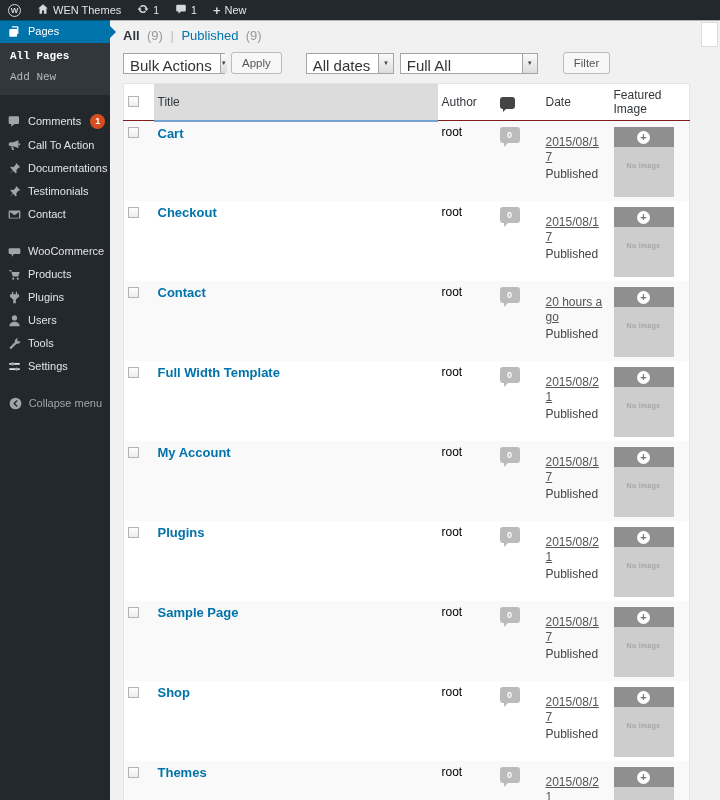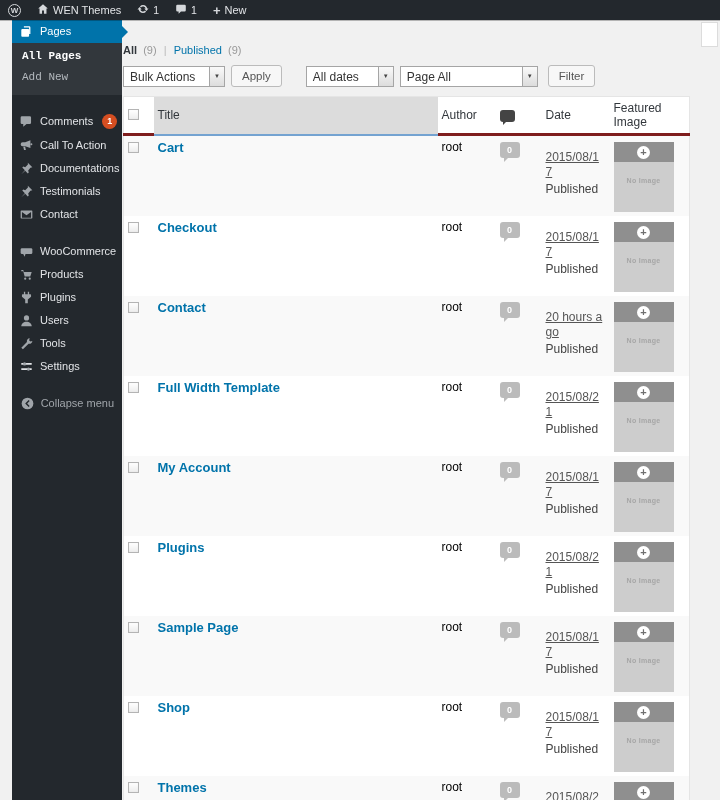--- a/index.html
+++ b/index.html
@@ -18,21 +18,21 @@
   .ab-item svg { width:12px; height:12px; fill:#d5d8db; }
   .wp-logo-circle {
     width:13px; height:13px; border:1.4px solid #d5d8db; border-radius:50%;
     display:flex; align-items:center; justify-content:center;
     font-size:8px; font-weight:bold; color:#d5d8db;
   }
   .ab-plus { font-size:13px; font-weight:bold; color:#d5d8db; line-height:1; }
   .ab-count { font-size:10.5px; }
   
   #sidebar {
-    position:absolute; top:20px; left:12px; bottom:0; width:110px;
+    position:absolute; top:20px; left:0; bottom:0; width:110px;
     background:#23282d; color:#e2e4e7; font-size:11px; z-index:5;
   }
   .menu-item {
     display:flex; align-items:center; gap:7px; padding:5px 8px;
     cursor:pointer; position:relative; line-height:13px;
   }
   .menu-item .mi-icon { width:13px; height:13px; flex:0 0 13px; display:flex; }
   .menu-item .mi-icon svg { width:13px; height:13px; fill:#a0a5aa; }
   .menu-item.active { background:#0073aa; color:#fff; }
   .menu-item.active .mi-icon svg { fill:#fff; }
@@ -45,43 +45,43 @@
   .menu-item.muted { color:#a0a5aa;justify-content:flex-end; }
   .badge {
     background:#d54e21; color:#fff; border-radius:8px; font-size:9px;
     padding:1px 5px; font-weight:bold; margin-left:2px;
   }
   .submenu { background:#32373c; padding:3px 0 7px; }
   .submenu-item { padding:4px 8px 4px 10px; color:#b4b9be; cursor:pointer; line-height:13px;font-family:Liberation Mono, monospace; }
   .submenu-item.current { color:#fff; font-weight:bold; }
   
   #content { position:absolute; left:110px; top:20px; right:0; bottom:0; padding:6px 30px 0 13px; }
-  .subsubsub { font-size:11px; color:#999; margin:18px 0 8px; }
+  .subsubsub { font-size:13px; color:#999; margin:2px 0 8px; }
   .subsubsub .view-link { color:#0073aa; text-decoration:none; cursor:pointer; }
   .subsubsub .view-link.current { color:#32373c; font-weight:bold; }
   .subsubsub .count { color:#999; font-weight:normal; }
   .subsubsub .sep { margin:0 4px; color:#bbb; }
   .tablenav { display:flex; align-items:center; gap:6px; height:24px; margin-bottom:8px; }
   .fselect { display:inline-flex; align-items:stretch; height:21px; border:1px solid #a5a5a5; background:#fff; cursor:pointer; }
-  .fselect .txt { padding:3px 8px 0 6px; font-size:12px; color:#333; white-space:nowrap; }
+  .fselect .txt { padding:3px 8px 0 6px; font-size:15px; color:#333; white-space:nowrap; }
   .fselect .btn {
     width:15px; border-left:1px solid #a5a5a5;
     background:linear-gradient(#fafafa,#dcdcdc);
     display:flex; align-items:center; justify-content:center;
     font-size:6px; color:#444;
   }
   .wbutton {
     height:22px; padding:0 10px; border:1px solid #bbb; border-radius:3px;
     background:#f7f7f7; color:#555; font-size:11.5px; cursor:pointer;
     font-family:inherit;
   }
   
   table.wp-list { width:100%; border-collapse:collapse; background:#fff; border:1px solid #e5e5e5; font-size:12px; }
   table.wp-list th, table.wp-list td { text-align:left; padding:4px 4px; }
-  thead th { height:26px; color:#32373c; font-weight:normal; border-bottom:3px solid #7f1d1d; }
+  thead th { height:26px; color:#32373c; font-weight:normal; border-bottom:1px solid #7f1d1d; }
   th.sorted-col { background:#dcdcdc; border-bottom:2px solid #74a3d1; }
   tbody tr { height:71px; vertical-align:top; }
   tbody tr.alternate { background:#f9f9f9; }
   td.col-title { padding-top:9px; }
   .row-title { color:#0073aa; font-weight:bold; font-size:13px; text-decoration:none; cursor:pointer; }
   .author-link { color:#000000; text-decoration:none; cursor:pointer; }
   .cb {
     display:inline-block; width:11px; height:11px; margin-top:2px;
     border:1px solid #b4b4b4; background:linear-gradient(#fff,#ededed);
     box-shadow:inset 0 0 1px rgba(0,0,0,.1); cursor:pointer;
@@ -279,24 +279,24 @@
     <div class="fselect" style="width:102px">
       <span class="txt">Bulk Actions</span>
       <span class="btn" style="margin-left:auto">▼</span>
     </div>
     <button class="wbutton">Apply</button>
     <div class="fselect" style="width:88px; margin-left:18px">
       <span class="txt">All dates</span>
       <span class="btn" style="margin-left:auto">▼</span>
     </div>
     <div class="fselect" style="width:138px">
-      <span class="txt">Page All</span>
+      <span class="txt">Full All</span>
       <span class="btn" style="margin-left:auto">▼</span>
     </div>
-    <button class="wbutton" style="margin-left:4px">Filter</button>
+    <button class="wbutton" style="margin-left:19px">Filter</button>
   </div>
 
   <table class="wp-list">
     <colgroup>
       <col style="width:30px">
         <col>
         <col style="width:58px">
       <col style="width:46px">
         <col style="width:68px">
         <col style="width:80px">

